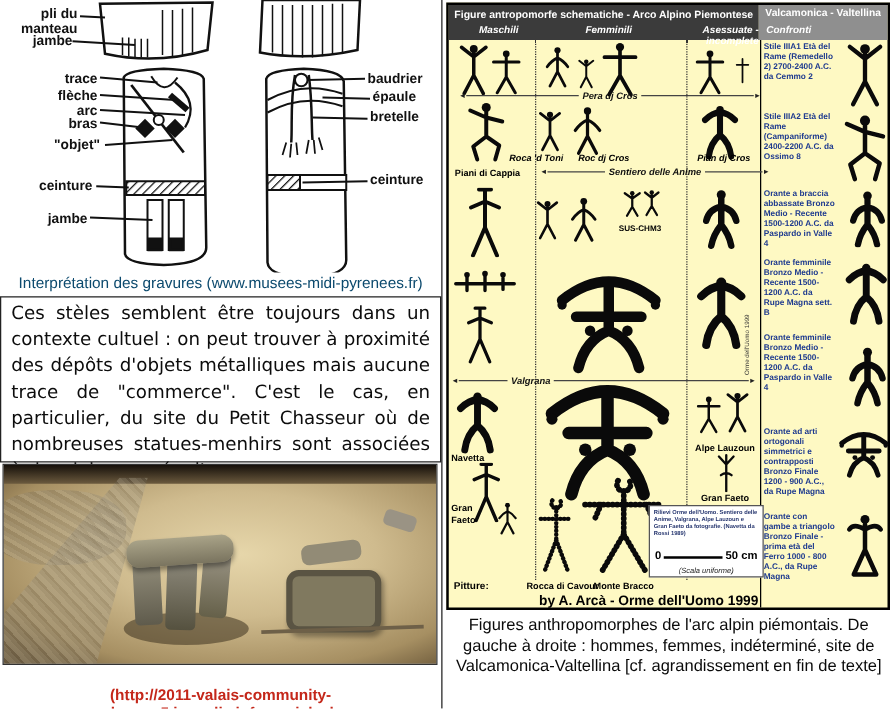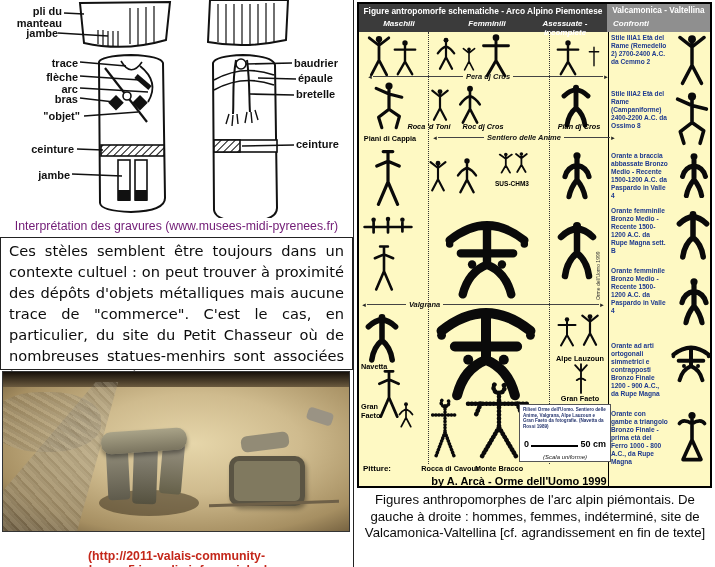--- a/index.html
+++ b/index.html
@@ -4,21 +4,21 @@
 <style>
   html,body{margin:0;padding:0;background:#fff}
   #app{position:relative;width:715px;height:567px;background:#fff;overflow:hidden;
        font-family:"Liberation Sans",sans-serif;color:#111}
   .abs{position:absolute}
   
   .dlab{position:absolute;font:700 11px/12px "Liberation Sans",sans-serif;color:#111}
   .dlab.r{text-align:right}
   
   .capline{position:absolute;left:0;top:219px;width:353px;text-align:center;
-           font:400 12.3px "Liberation Sans",sans-serif;color:#701a75}
+           font:400 12.3px "Liberation Sans",sans-serif;color:#0c4a6e}
   .parabox{position:absolute;left:0;top:237px;width:353px;height:133px;border:1.5px solid #222;
            box-sizing:border-box;padding:2px 8px;font:400 14.6px/21px "DejaVu Sans",sans-serif;
            text-align:justify;color:#0c0c0c}
   
   .photo{position:absolute;left:2px;top:371px;width:348px;height:161px;border:1px solid #333;
          box-sizing:border-box;overflow:hidden;
          background:radial-gradient(ellipse at 55% 45%, #e6d6aa 0%, #cfbb8e 40%, #a68f62 75%, #5e4c30 100%)}
   .photo *{position:absolute}
   .cap1{position:absolute;left:0;top:533px;width:353px;text-align:center;
         font:700 13.3px "Liberation Sans",sans-serif;color:#0a0a0a}
@@ -230,21 +230,21 @@
   <div class="cap2">(http://2011-valais-community-ch.www5.iomedia.infomaniak.ch</div>
 
   <div class="vline"></div>
 
   <div id="fig">
 
     <div class="hdrL">
       <div class="htitle">Figure antropomorfe schematiche - Arco Alpino Piemontese</div>
       <div class="hsub" style="left:10px;width:60px;text-align:center">Maschili</div>
       <div class="hsub" style="left:92px;width:72px;text-align:center">Femminili</div>
-      <div class="hsub" style="left:164px;width:84px;text-align:center">Asessuate - incomplete</div>
+      <div class="hsub" style="left:164px;width:84px;text-align:right">Asessuate - incomplete</div>
     </div>
     <div class="hdrR">
       <div class="htitle" style="font-size:8.2px">Valcamonica - Valtellina</div>
       <div class="hsub" style="left:6px">Confronti</div>
     </div>
 
     <div class="dot1"></div>
     <div class="dot2"></div>
     <div class="solid3"></div>
 

